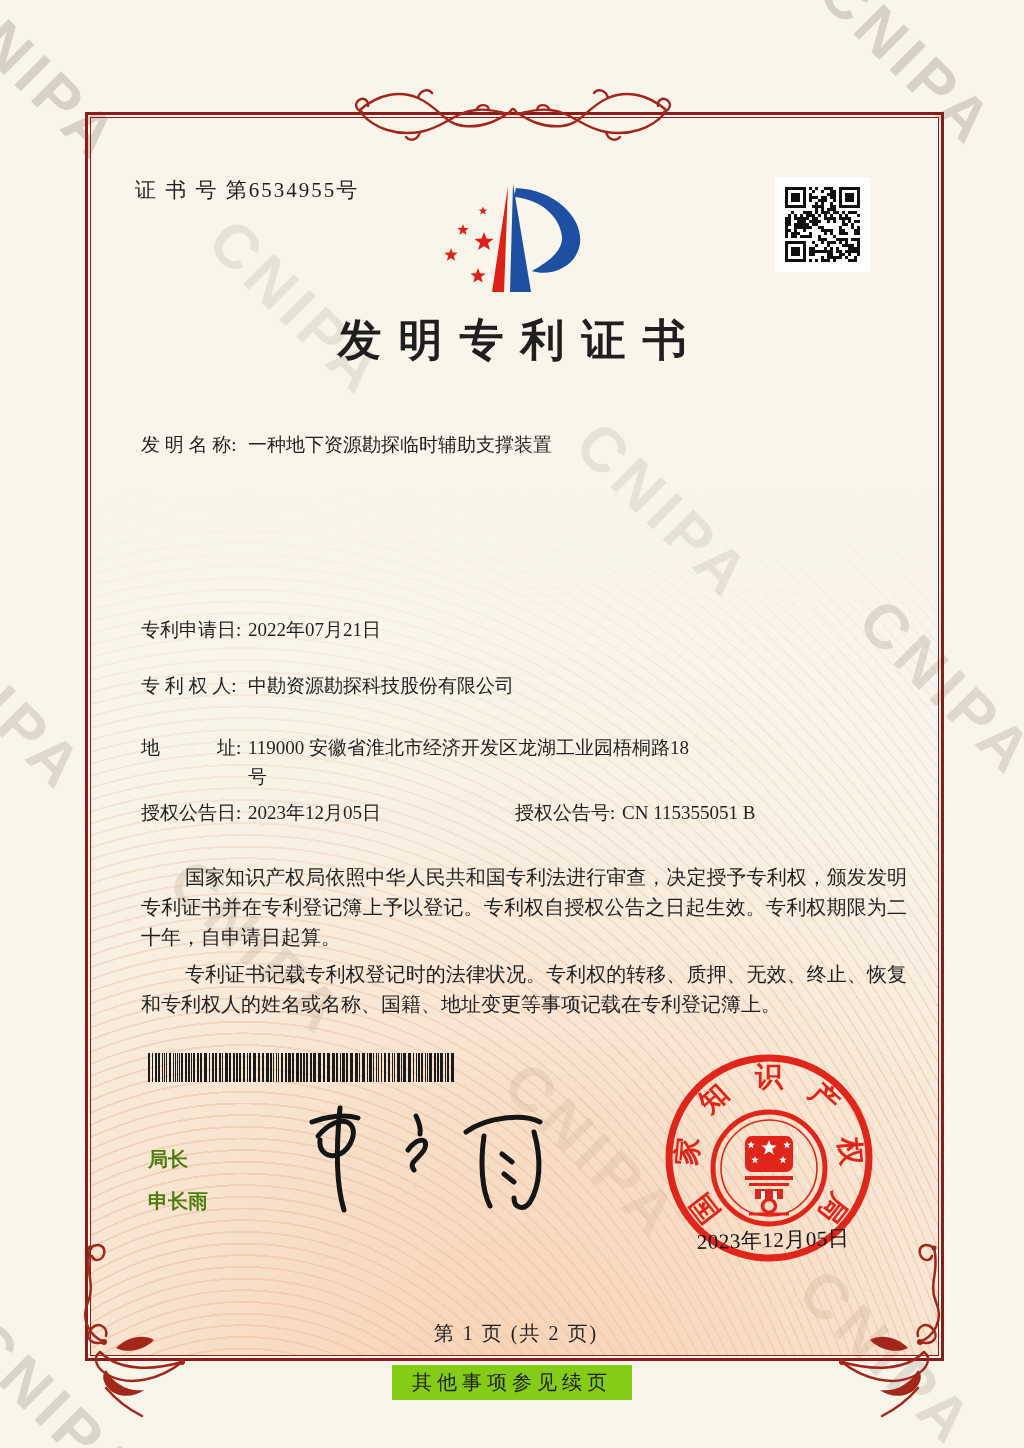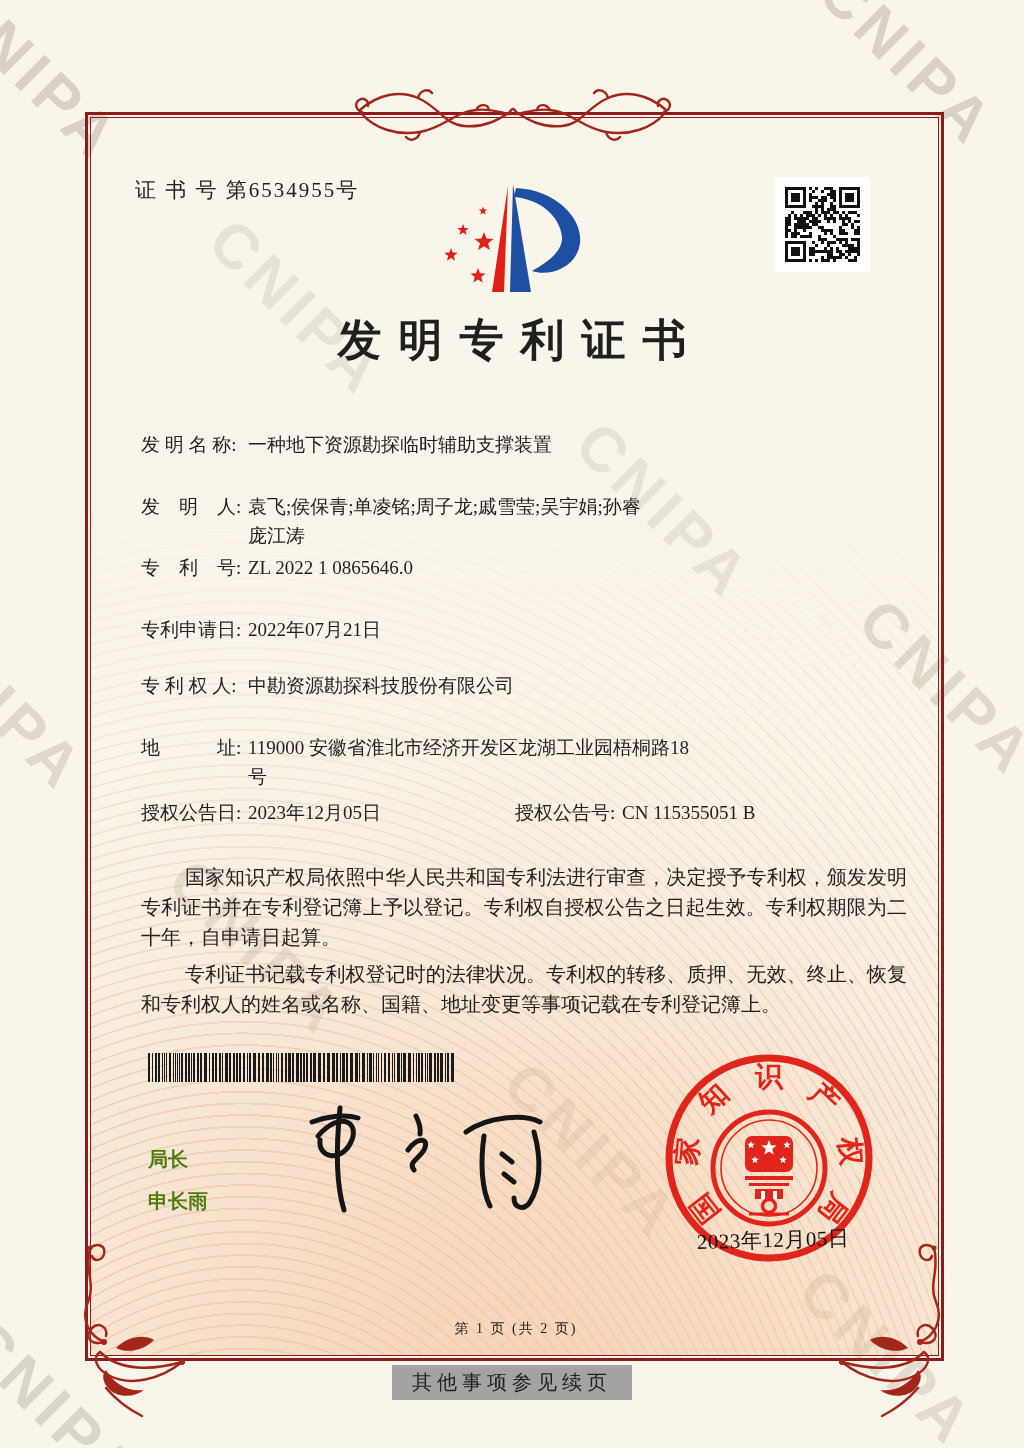--- a/index.html
+++ b/index.html
@@ -30,23 +30,23 @@
   .row{position:absolute;left:141px;display:flex;font-size:19px;line-height:29px;}
   .lbl{width:107px;flex:0 0 107px;white-space:pre;}
   .val{white-space:pre-line;}
   .paras{position:absolute;left:141px;top:846px;width:766px;font-size:20px;line-height:30px;text-align:justify;margin-top:16px;}
   .paras p{margin:0 0 7px 0;text-indent:44px;}
   .official{position:absolute;left:148px;font-family:"Liberation Sans","DejaVu Sans",sans-serif;
             font-weight:700;font-size:20px;color:#4d7c0f;}
   .seal{position:absolute;left:659px;top:1048px;width:220px;height:220px;z-index:5;}
   .seal-date{position:absolute;left:34px;top:178px;width:160px;text-align:center;
              font-size:21px;color:#111;transform:rotate(-1.5deg);letter-spacing:0.5px;}
-  .pageno{position:absolute;left:8px;right:0;top:1320px;text-align:center;font-size:14px;letter-spacing:2px;}
+  .pageno{position:absolute;left:8px;right:0;top:1320px;text-align:center;font-size:20px;letter-spacing:2px;}
   .contnote{position:absolute;left:0;right:0;top:1365px;text-align:center;}
-  .contnote span{display:inline-block;background:#a3a3a3;padding:4px 20px;
+  .contnote span{display:inline-block;background:#84cc16;padding:4px 20px;
                  font-size:20px;letter-spacing:5px;}
 </style>
 </head>
 <body>
 
 <div class="page abs" style="inset:0">
 
   <div id="watermarks">
       <span class="wm" style="left: -20px; top: -30px; opacity: 0.3;">CNIPA</span>
       <span class="wm" style="left: 855px; top: -45px; opacity: 0.3;">CNIPA</span>
@@ -381,29 +381,20 @@
           <rect x="6" y="60" width="9" height="9" fill="#111111"></rect>
         </g>
     </svg>
 
     <h1 class="title">发明专利证书</h1>
 
     <div class="row" style="top:430px">
       <span class="lbl">发 明 名 称:</span>
       <span class="val">一种地下资源勘探临时辅助支撑装置</span>
     </div>
-    <div class="row" style="top:492px">
-      <span class="lbl">发　明　人:</span>
-      <span class="val">袁飞;侯保青;单凌铭;周子龙;戚雪莹;吴宇娟;孙睿
-庞江涛</span>
-    </div>
-    <div class="row" style="top:553px">
-      <span class="lbl">专　利　号:</span>
-      <span class="val">ZL 2022 1 0865646.0</span>
-    </div>
     <div class="row" style="top:615px">
       <span class="lbl">专利申请日:</span>
       <span class="val">2022年07月21日</span>
     </div>
     <div class="row" style="top:671px">
       <span class="lbl">专 利 权 人:</span>
       <span class="val">中勘资源勘探科技股份有限公司</span>
     </div>
     <div class="row" style="top:733px">
       <span class="lbl">地　　　址:</span>

